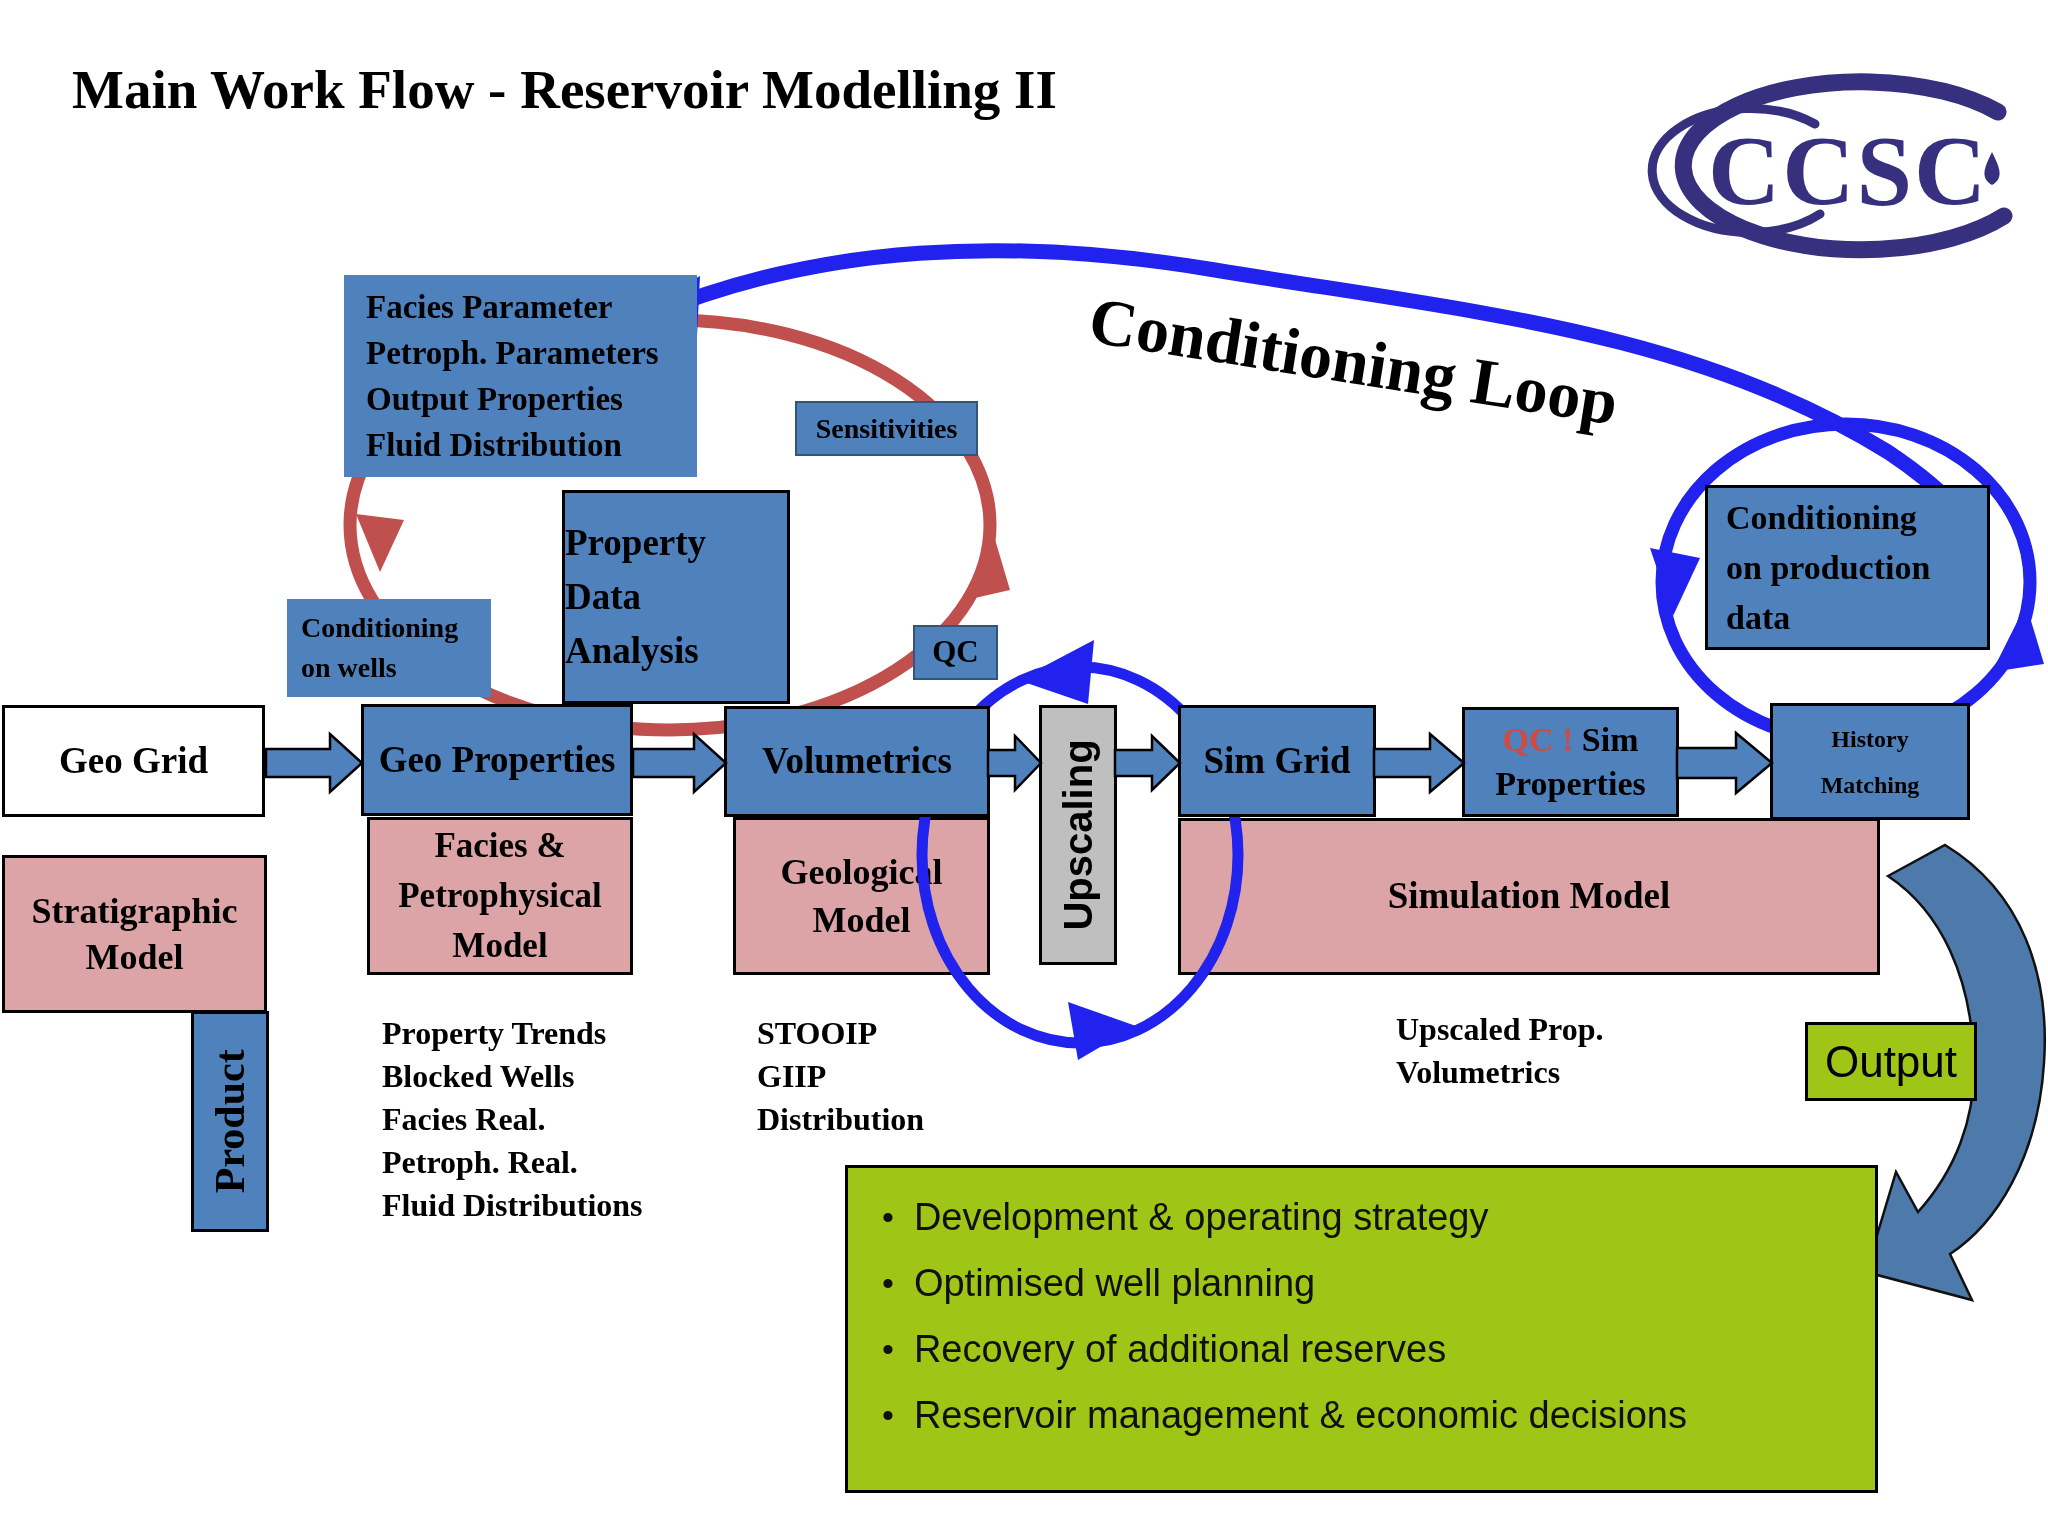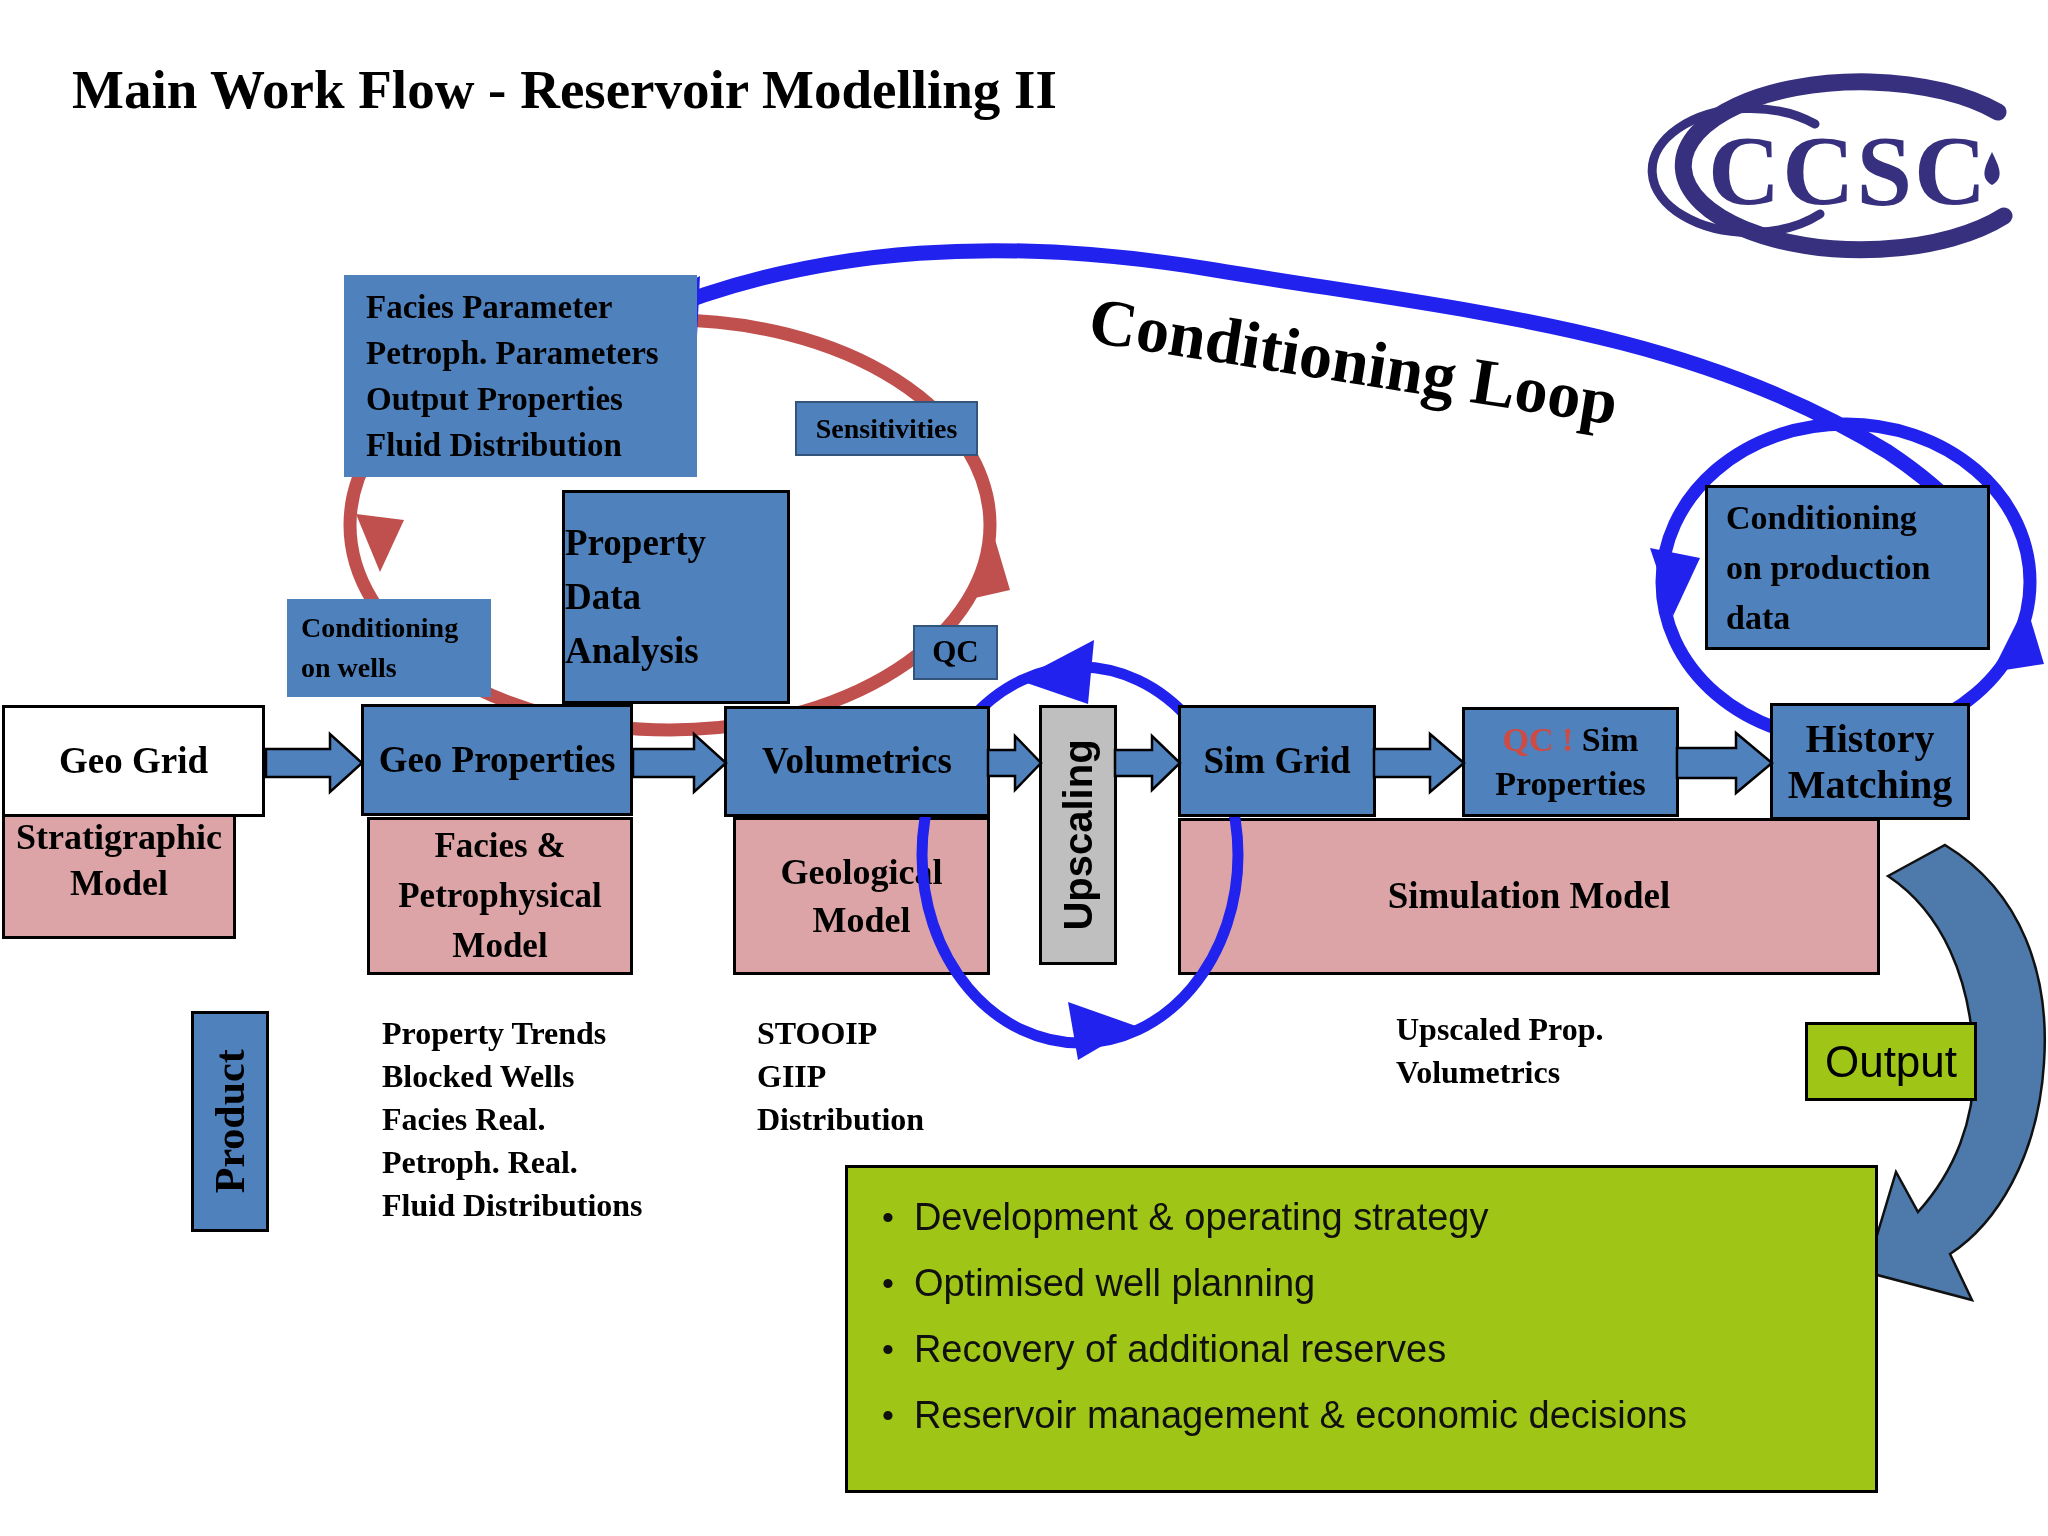--- a/index.html
+++ b/index.html
@@ -41,21 +41,21 @@
     <svg width="400" height="200" viewBox="0 0 400 200">
       <path d="M 358 46 A 178 84 0 1 0 364 150" fill="none" style="stroke:var(--logo-navy,#37307e)" stroke-width="17" stroke-linecap="round"></path>
       <path d="M 175 58 A 98 62 0 1 0 180 148" fill="none" style="stroke:var(--logo-navy,#37307e)" stroke-width="9" stroke-linecap="round"></path>
       <text x="68" y="138" font-size="100" font-weight="bold" style="fill:var(--logo-navy,#37307e)" font-family="'Liberation Serif',serif" letter-spacing="2">CCSC</text>
       <path d="M 352 86 C 344 102 340 112 352 119 C 364 112 360 102 352 86 Z" style="fill:var(--logo-navy,#37307e)"></path>
     </svg>
   </div>
 
   <div id="cond-loop-label">Conditioning Loop</div>
 
-  <div class="box pink bordered center" style="left:2px;top:781px;width:234px;height:158px;font-size:36px;line-height:46px;">
+  <div class="box pink bordered center" style="left:2px;top:855px;width:265px;height:158px;font-size:36px;line-height:46px;">
     <span>Stratigraphic</span>
     <span>Model</span>
   </div>
   <div class="box pink bordered center" style="left:367px;top:817px;width:266px;height:158px;font-size:35px;line-height:50px;">
     <span>Facies &amp;</span>
     <span>Petrophysical</span>
     <span>Model</span>
   </div>
   <div class="box pink bordered center" style="left:733px;top:817px;width:257px;height:158px;font-size:36px;line-height:48px;">
     <span>Geological</span>
@@ -128,21 +128,21 @@
   <div class="box gray bordered vertical" style="left:1039px;top:705px;width:78px;height:260px;font-size:40px;font-family:'Liberation Sans',sans-serif;">
     <span>Upscaling</span>
   </div>
   <div class="box blue bordered center" style="left:1178px;top:705px;width:198px;height:112px;font-size:37px;text-align:right;">
     <span>Sim Grid</span>
   </div>
   <div class="box blue bordered center" style="left:1462px;top:707px;width:217px;height:110px;font-size:34px;line-height:44px;">
     <span><span class="qc-red">QC !</span>&nbsp;<span>Sim</span></span>
     <span>Properties</span>
   </div>
-  <div class="box blue bordered center" style="left:1770px;top:703px;width:200px;height:117px;font-size:40px;line-height:46px;">
+  <div class="box blue bordered center" style="left:1770px;top:703px;width:200px;height:117px;font-size:24px;line-height:46px;">
     <span>History</span>
     <span>Matching</span>
   </div>
 
   <div class="box blue bordered vertical" style="left:191px;top:1011px;width:78px;height:221px;font-size:42px;">
     <span>Product</span>
   </div>
 
   <div class="box green bordered center" style="left:1805px;top:1022px;width:172px;height:79px;font-size:44px;font-weight:400;font-family:'Liberation Sans',sans-serif;">
     <span>Output</span>

